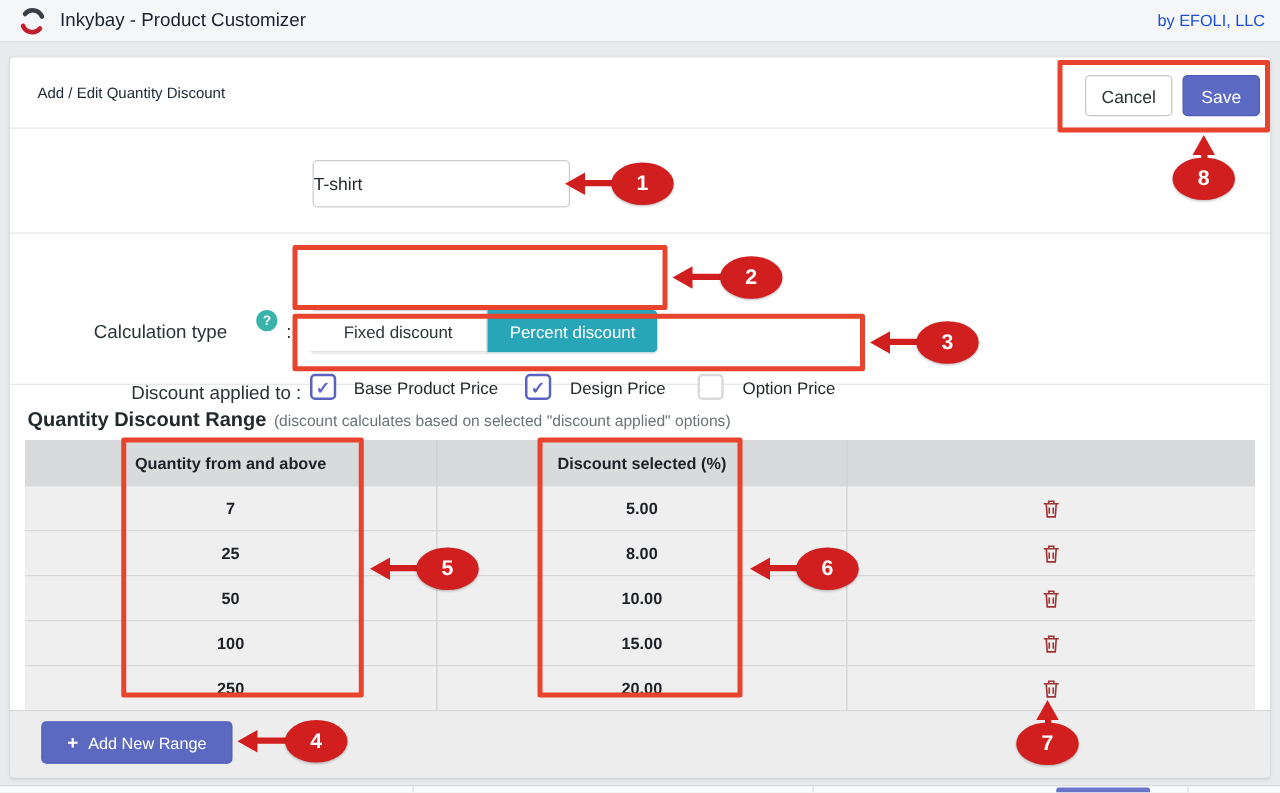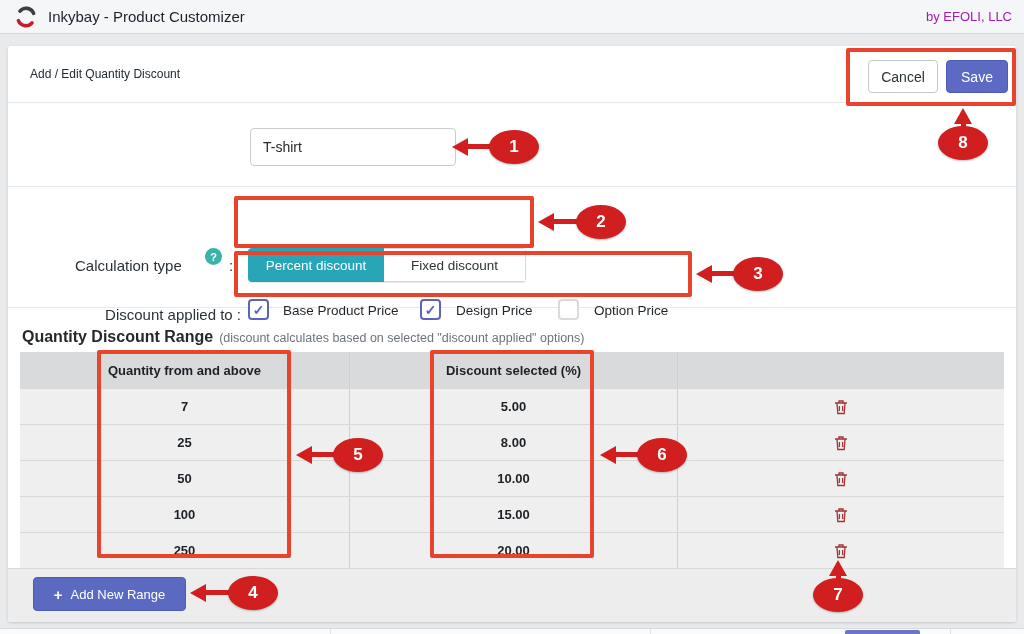--- a/index.html
+++ b/index.html
@@ -4,38 +4,38 @@
 <style>
   * { box-sizing: border-box; margin: 0; padding: 0; }
   body { font-family: "Liberation Sans", sans-serif; background: #e9eaec; }
   .screen { position: relative; width: 1024px; height: 634px; overflow: hidden; background: #e9eaec; }
 
   
   .topbar { position: absolute; left: 0; top: 0; width: 1024px; height: 34px; background: #f5f6f7;
             border-bottom: 1px solid #d6d7d9; display: flex; align-items: center; }
   .logo { margin-left: 14px; width: 24px; height: 24px; }
   .app-title { margin-left: 10px; font-size: 15px; color: #1b222c; font-weight: 500; }
-  .byline { margin-left: auto; margin-right: 12px; font-size: 13px; color: #a21caf; }
+  .byline { margin-left: auto; margin-right: 12px; font-size: 13px; color: #1d4ed8; }
 
   
   .card { position: absolute; left: 8px; top: 46px; width: 1008px; height: 576px; background: #fff;
           border-radius: 3px; box-shadow: 0 1px 3px rgba(0,0,0,.15); }
   .card-header { position: absolute; left: 0; top: 0; width: 100%; height: 57px; border-bottom: 1px solid #e7e8ea; }
   .page-title { position: absolute; left: 22px; top: 0; line-height: 57px; font-size: 12px; font-weight: normal; color: #212b36; }
   .btn { position: absolute; height: 33px; border-radius: 4px; font-size: 14px; display: flex;
          align-items: center; justify-content: center; cursor: pointer; }
   .btn-cancel { left: 860px; top: 14px; width: 70px; background: #fff; border: 1px solid #c4c8cc; color: #2c3338; }
   .btn-save { left: 938px; top: 14px; width: 62px; background: #5c6ac4; border: 1px solid #4c5ab8; color: #ffffff; }
 
   
   .section-set { position: absolute; left: 0; top: 57px; width: 100%; height: 84px; border-bottom: 1px solid #e7e8ea; }
   .back-link { position: absolute; left: 20px; top: 31px; font-size: 13.5px; color: #65707a; cursor: pointer; }
   .back-chevron { margin-right: 7px; color: #65707a; font-size: 15px; }
   .set-input { position: absolute; left: 242px; top: 25px; width: 206px; height: 38px; border: 1px solid #c9ccd0;
-               border-radius: 4px; padding-left: 12px; font-size: 14px; color: #24292e; font-family: "Liberation Sans", sans-serif; }
+               border-radius: 4px; font-size: 14px; color: #24292e; font-family: "Liberation Sans", sans-serif; }
 
   
   .section-calc { position: absolute; left: 0; top: 141px; width: 100%; height: 121px; border-bottom: 1px solid #e7e8ea; }
   .calc-label { position: absolute; left: 67px; top: 70px; font-size: 15px; color: #2c3338; }
   .help-icon { position: absolute; left: 197px; top: 61px; width: 17px; height: 17px; border-radius: 50%;
                background: #3ab3ab; color: #fff; font-size: 11px; font-weight: bold; display: flex;
                align-items: center; justify-content: center; cursor: pointer; }
   .calc-colon { position: absolute; left: 221px; top: 70px; font-size: 15px; color: #2c3338; }
   .toggle-group { position: absolute; left: 240px; top: 61px; height: 34px; display: flex;
                   border-radius: 4px; overflow: hidden; box-shadow: 0 1px 1px rgba(0,0,0,.1); }
@@ -111,22 +111,22 @@
 
     <div class="section-set">
       <input class="set-input" type="text" value="T-shirt" style="">
     </div>
 
     <div class="section-calc">
       <span class="calc-label">Calculation type</span>
       <span class="help-icon">?</span>
       <span class="calc-colon">:</span>
       <div class="toggle-group">
+        <div class="toggle-btn toggle-inactive">Fixed discount</div>
         <div class="toggle-btn toggle-active">Percent discount</div>
-        <div class="toggle-btn toggle-inactive">Fixed discount</div>
       </div>
 
       <span class="applied-label">Discount applied to :</span>
       <span class="cb cb-checked" style="left:240px">
           <span>✓</span>
         </span>
       <span class="cb-label" style="left:275px">Base Product Price</span>
       <span class="cb cb-checked" style="left:412px">
           <span>✓</span>
         </span>

